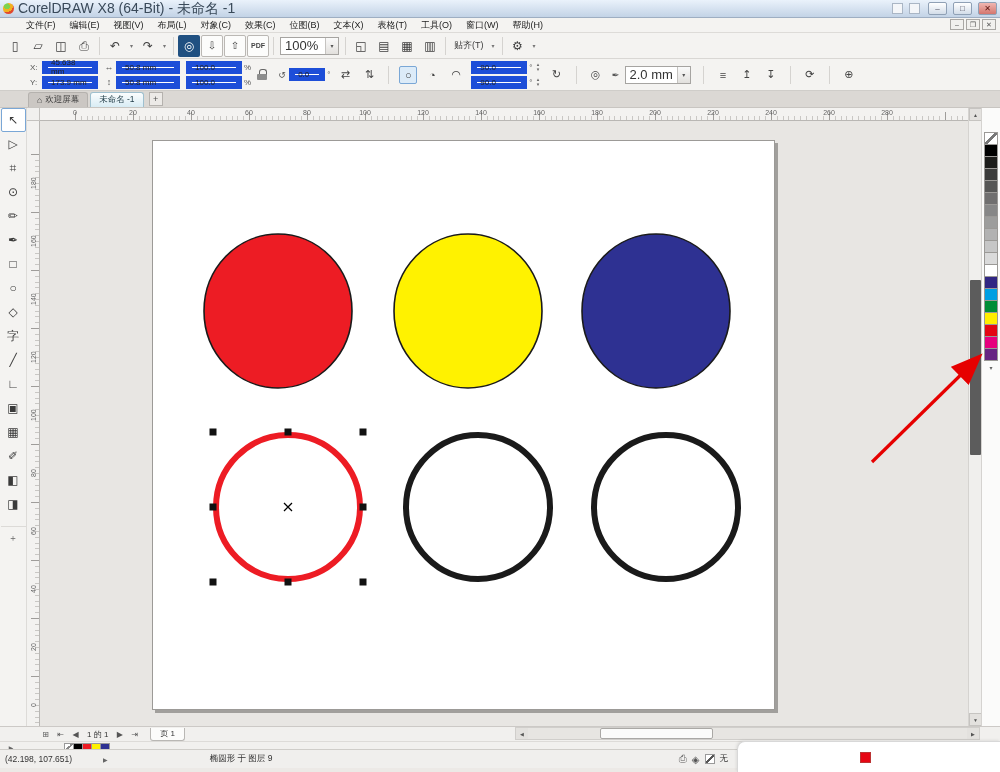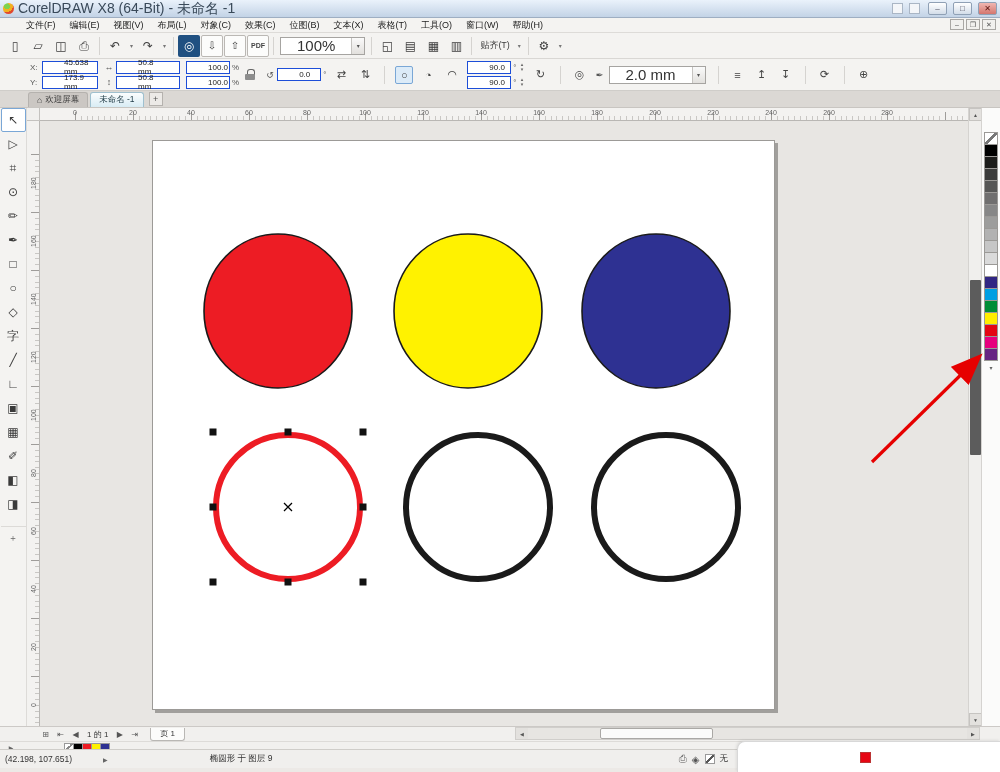--- a/index.html
+++ b/index.html
@@ -25,31 +25,31 @@
 .toolbar{height:26px;display:flex;align-items:center;background:#f4f3f1;border-bottom:1px solid #d9d7d4;padding:0 4px}
 .tgroup{display:flex;align-items:center;gap:1px}
 .tbtn{min-width:22px;height:22px;display:flex;align-items:center;justify-content:center;font-size:12px;color:#3c3c3c;border-radius:2px}
 .tbtn.dd{min-width:9px;font-size:6px;color:#777}
 .tbtn.accent{background:#205081;color:#fff}
 .tbtn.boxed{border:1px solid #bbb8b4;background:#fcfcfb;font-size:10px}
 .tbtn.pdf{font-size:7px;font-weight:bold;border:1px solid #bbb8b4;background:#fcfcfb;padding:0 2px;color:#444}
 .tbtn.text{font-size:9px;padding:0 4px}
 .sep{width:1px;height:18px;background:#d5d3d0;margin:0 4px;flex:0 0 1px}
 .combo{display:flex;align-items:center;height:18px;border:1px solid #a6a4a1;background:#fff;margin:0 2px}
-.combo-val{padding:0 16px;font-size:15px;min-width:44px}
+.combo-val{padding:0 4px;font-size:13px;min-width:44px}
 .combo-arrow{width:13px;height:16px;border-left:1px solid #c5c3c0;background:linear-gradient(#fafafa,#e2e0dd);display:flex;align-items:center;justify-content:center;font-size:6px;color:#555}
 
 
 .propbar{height:32px;display:flex;align-items:center;background:#f4f3f1;border-bottom:1px solid #cfcdc9;padding:0 4px 0 30px;gap:6px}
 .stack{display:flex;flex-direction:column;justify-content:center;gap:2px}
 .row{display:flex;align-items:center;gap:2px}
 .flabel{font-size:8px;color:#555;width:10px}
 .ficon{font-size:9px;color:#555;width:10px;text-align:center}
-.fval{background:#fff;border:1px solid #1d4ed8;height:13px;display:flex;align-items:center;padding:0 21px;font-size:8px;color:#222}
-.w56{width:56px}.w46{width:64px}.w34{width:29px}.w36{width:36px}
+.fval{background:#fff;border:6px solid #1d4ed8;height:13px;display:flex;align-items:center;padding:0 3px;font-size:8px;color:#222}
+.w56{width:56px}.w46{width:64px}.w34{width:56px}.w36{width:36px}
 .suffix{font-size:8px;color:#555}
 .pbtn{width:18px;height:18px;display:flex;align-items:center;justify-content:center;font-size:11px;color:#444;border-radius:2px}
 .pbtn.active{background:#dcebf8;border:1px solid #7aa7d6}
 .spin{display:flex;flex-direction:column;justify-content:center;font-size:5px;line-height:5px;color:#666;width:7px;text-align:center}
 .lock{position:relative;width:10px;height:11px;display:inline-block}
 .lock:before{content:"";position:absolute;top:0;left:2px;width:6px;height:6px;border:1.5px solid #666;border-bottom:none;border-radius:3px 3px 0 0}
 .lock:after{content:"";position:absolute;bottom:0;left:0;width:10px;height:6px;background:#8d8d8d;border-radius:1px}
 
 
 .doctabs{height:17px;display:flex;align-items:flex-end;background:#dbd8d4;border-bottom:1px solid #c8c5c1;padding-left:28px;gap:2px}

